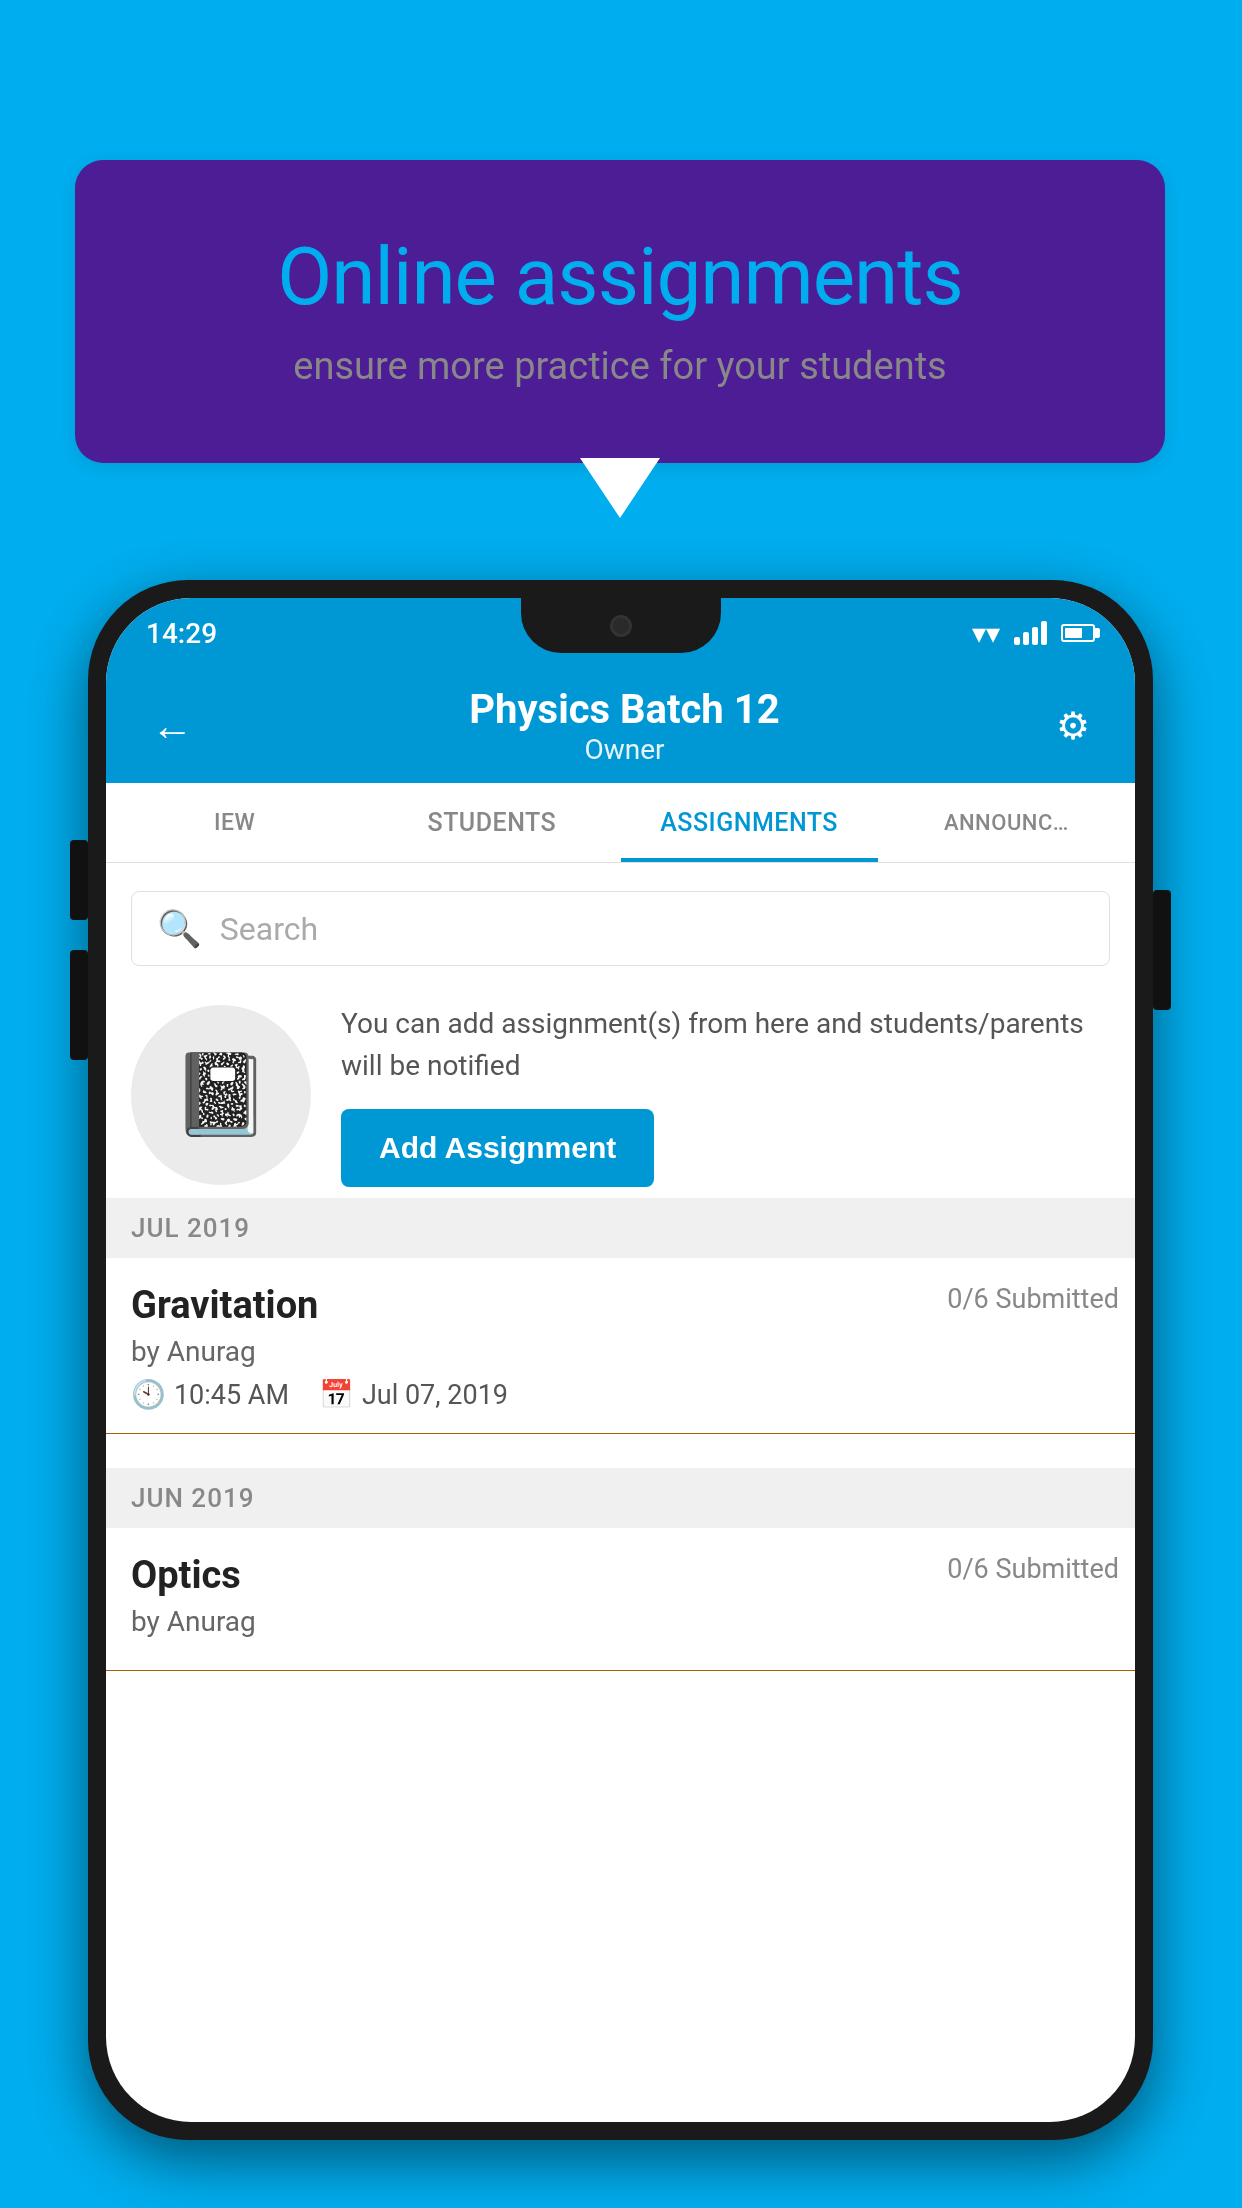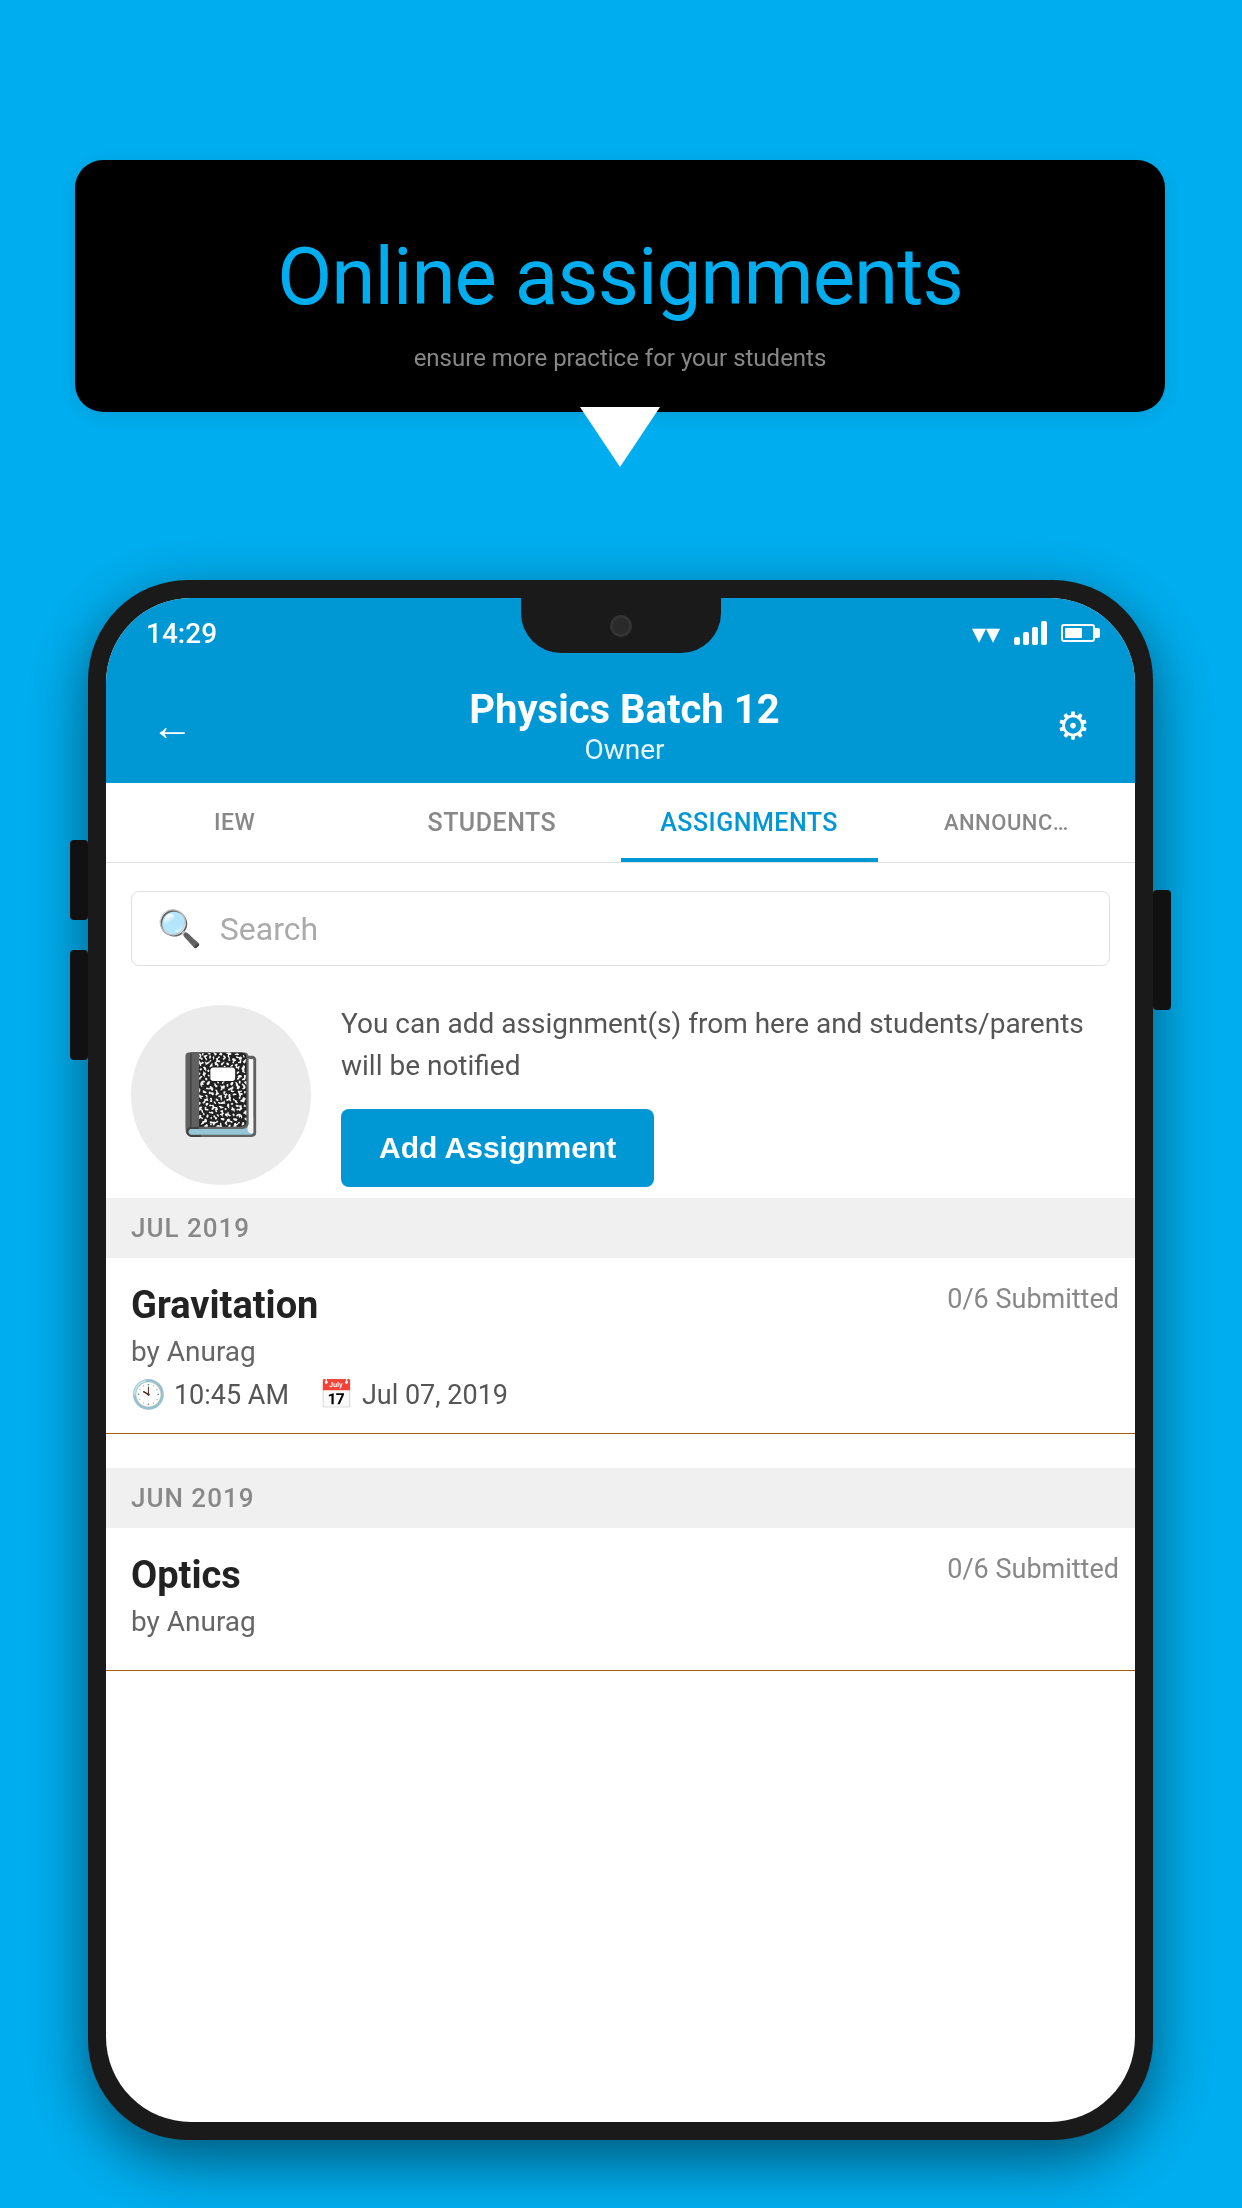--- a/index.html
+++ b/index.html
@@ -15,23 +15,23 @@
 
     
     .speech-bubble-container {
       position: absolute;
       top: 160px;
       left: 75px;
       width: 1090px;
     }
 
     .speech-bubble {
-      background: #000000;
+      background: #4c1d95;
       border-radius: 28px;
-      padding: 70px 80px 40px 80px;
+      padding: 70px 80px 75px 80px;
       box-shadow: 0 4px 20px rgba(0,0,0,0.1);
       position: relative;
     }
 
     .speech-bubble::after {
       content: '';
       position: absolute;
       bottom: -55px;
       left: 50%;
       transform: translateX(-50%);
@@ -45,21 +45,21 @@
     .speech-bubble-title {
       font-size: 80px;
       color: #00AEEF;
       font-weight: 400;
       text-align: center;
       margin-bottom: 20px;
       letter-spacing: -1px;
     }
 
     .speech-bubble-subtitle {
-      font-size: 24px;
+      font-size: 38px;
       color: #888;
       text-align: center;
       font-weight: 400;
     }
 
     
     .phone-container {
       position: absolute;
       top: 580px;
       left: 88px;

